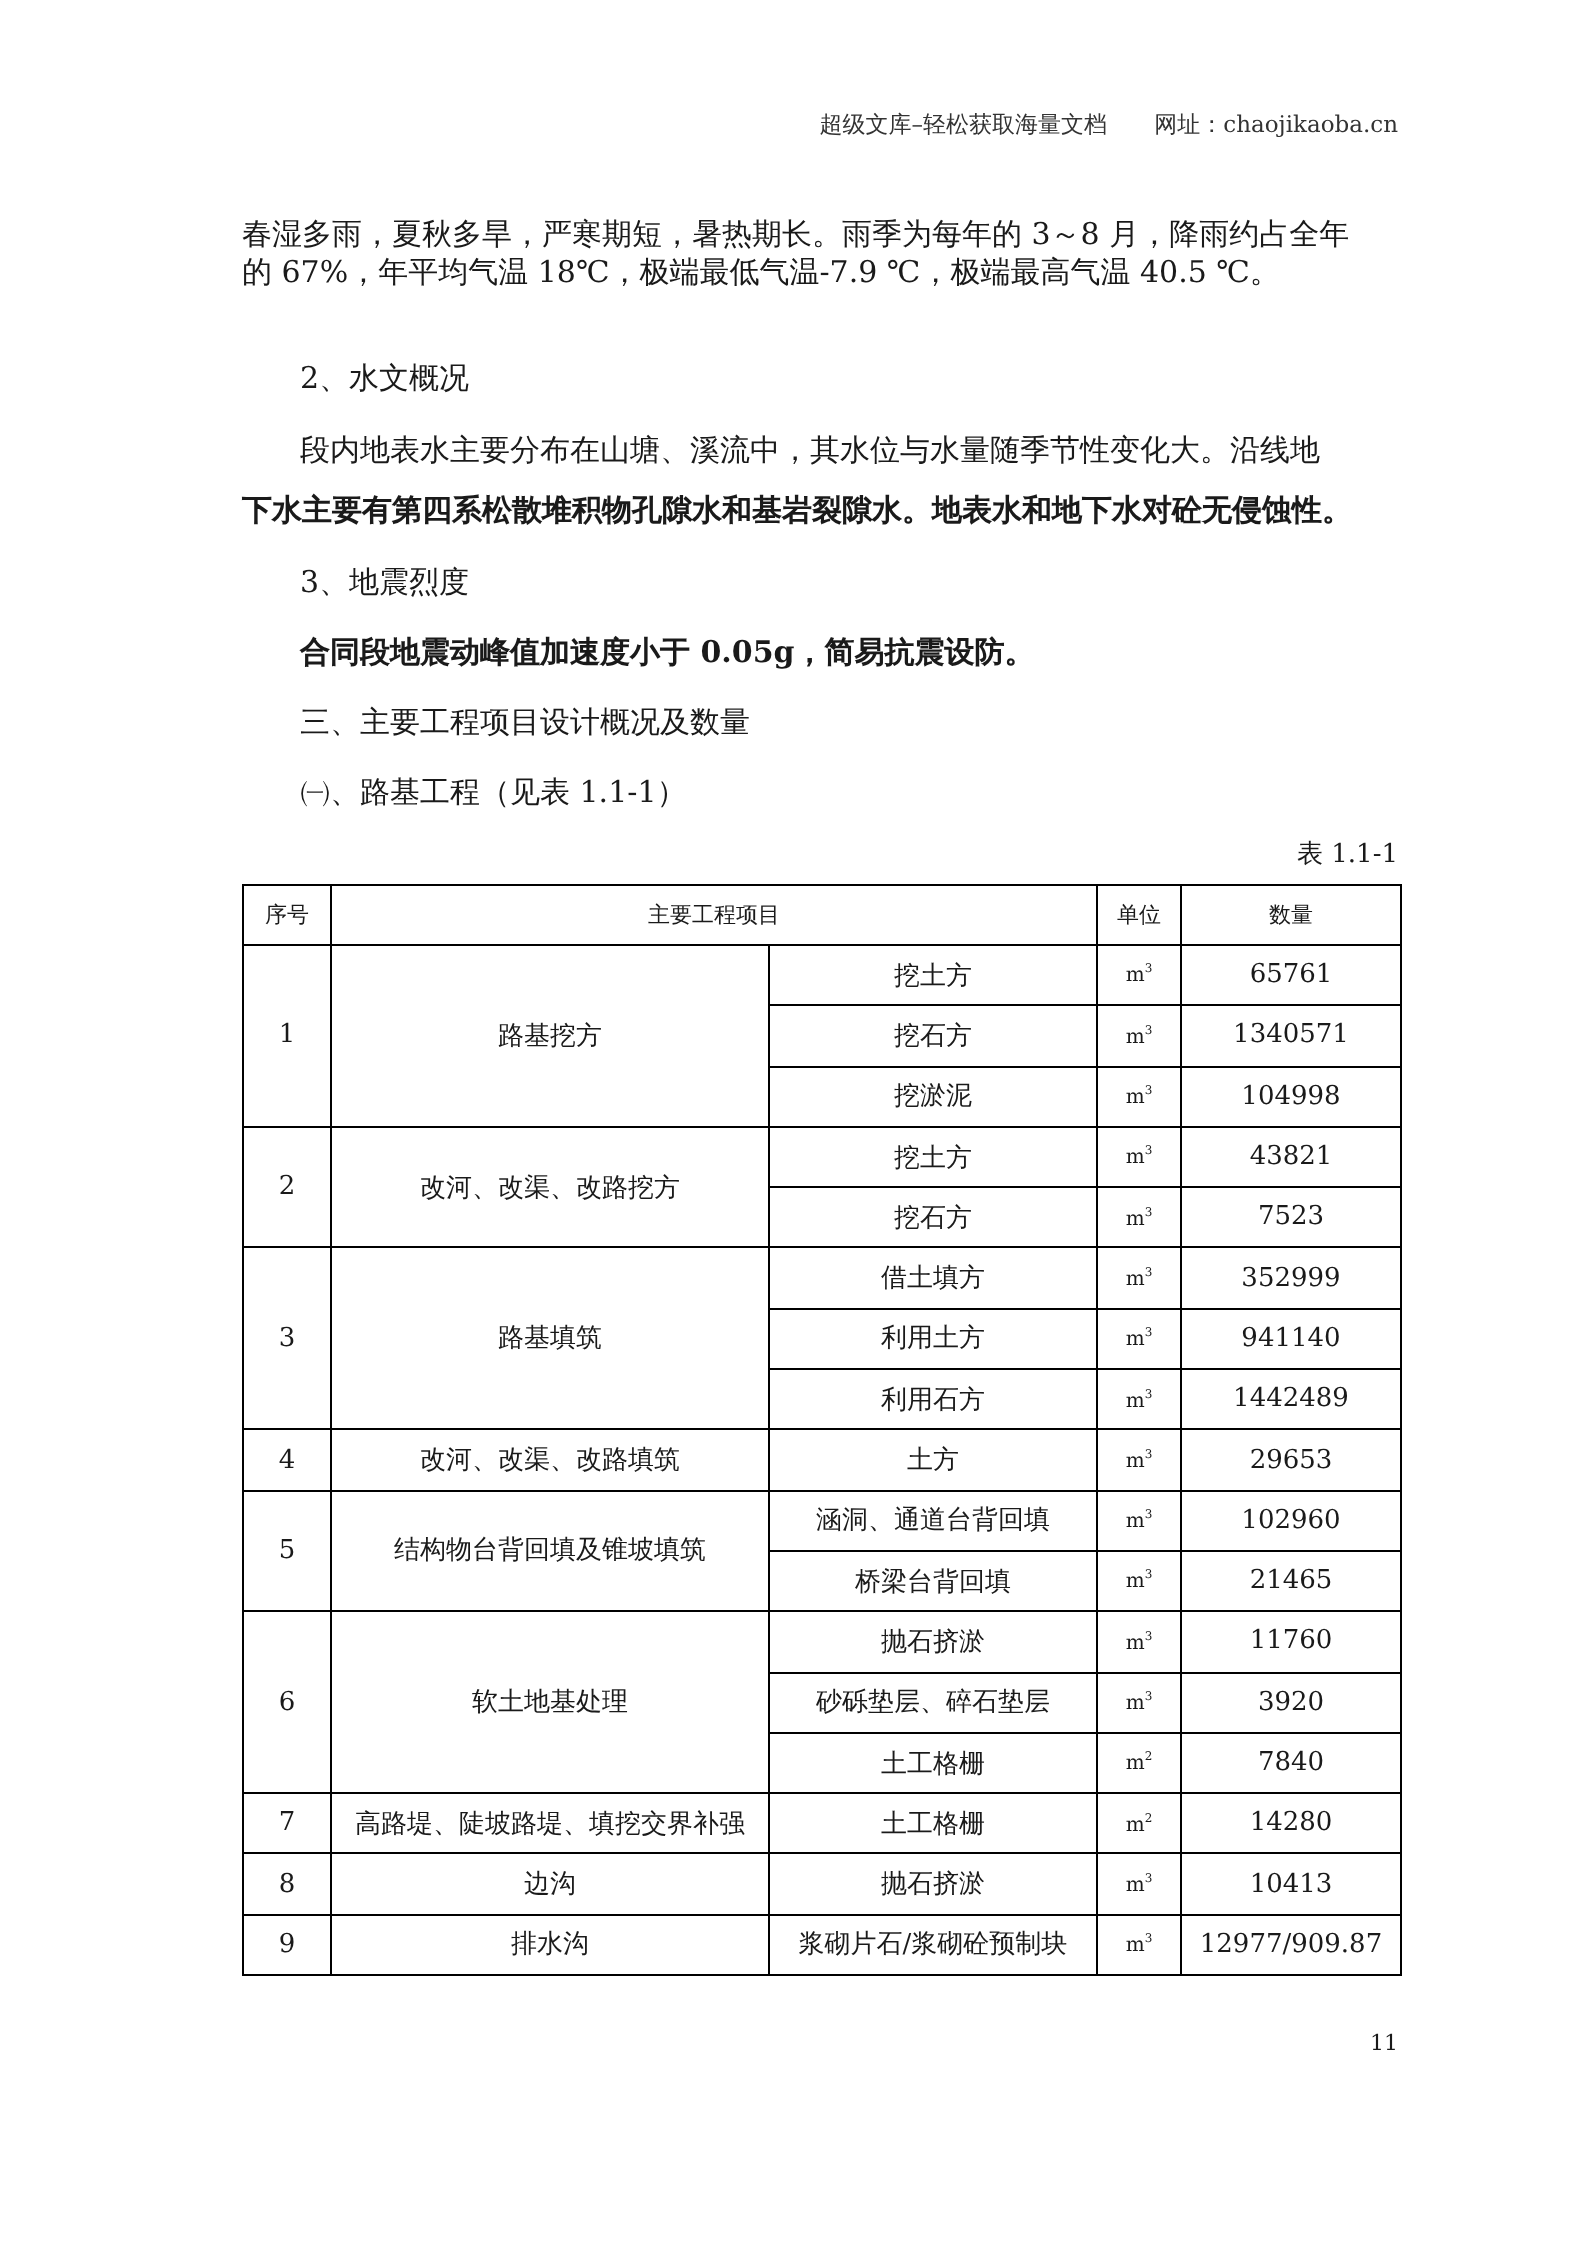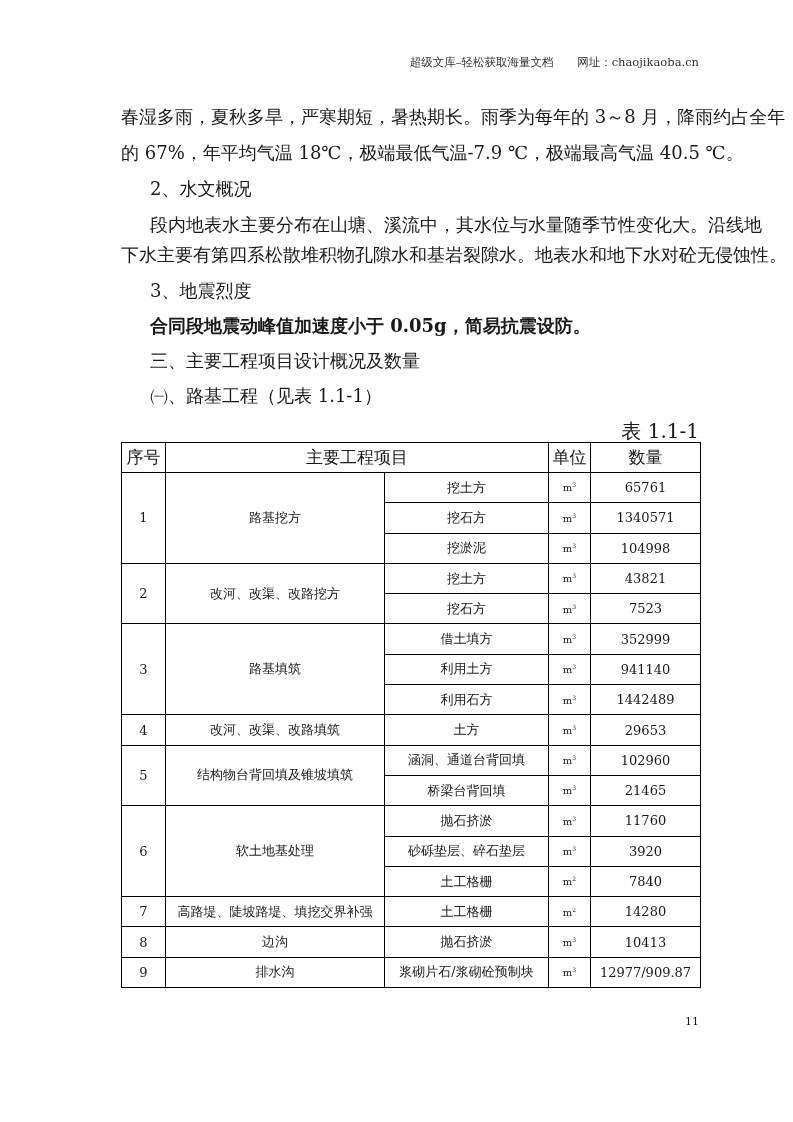--- a/index.html
+++ b/index.html
@@ -8,56 +8,56 @@
     font-family: "DejaVu Serif", "Liberation Serif", serif;
     color: #1a1a1a;
   }
   .header {
     position: absolute; top: 55px; right: 94px;
     font-size: 11.5px; color: #333;
   }
   .header .site { margin-left: 20px; margin-top: 22px; }
   .p {
     position: absolute; left: 121px; width: 580px;
-    font-size: 18px; line-height: 20px; white-space: nowrap;
+    font-size: 15px; line-height: 20px; white-space: nowrap;
   }
   .indent { left: 150px; }
   .bold { font-weight: normal; }
   .table-caption {
-    position: absolute; top: 418px; right: 94px; font-size: 20px;
+    position: absolute; top: 418px; right: 94px; font-size: 13px;
   }
   table.qty {
     position: absolute; left: 121px; top: 442px;
     width: 579px; border-collapse: collapse;
     font-size: 13px; table-layout: fixed;
   }
   table.qty td, table.qty th {
     border: 1.3px solid #000; text-align: center; vertical-align: middle;
     height: 29.3px; padding: 0; font-weight: normal; white-space: nowrap;
   }
-  table.qty th { height: 29px; font-size: 17px; text-align: center; }
+  table.qty th { height: 29px; font-size: 11px; text-align: center; }
   .unit sup { font-size: 6px; vertical-align: super; }
   .unit { font-size: 10px; }
   .page-num {
     position: absolute; top: 1015px; right: 94px; font-size: 11px;
   }
 </style>
 </head>
 <body>
 
 <div class="header">
   <span>超级文库–轻松获取海量文档</span>
   <span class="site">网址：chaojikaoba.cn</span>
 </div>
 
 <div class="p" style="top:107px;">春湿多雨，夏秋多旱，严寒期短，暑热期长。雨季为每年的 3～8 月，降雨约占全年</div>
-<div class="p" style="top:143px;">的 67%，年平均气温 18℃，极端最低气温-7.9 ℃，极端最高气温 40.5 ℃。</div>
+<div class="p" style="top:126px;">的 67%，年平均气温 18℃，极端最低气温-7.9 ℃，极端最高气温 40.5 ℃。</div>
 <div class="p indent bold" style="top:179px;">2、水文概况</div>
 <div class="p indent" style="top:215px;">段内地表水主要分布在山塘、溪流中，其水位与水量随季节性变化大。沿线地</div>
-<div class="p" style="top:245px;">下水主要有第四系松散堆积物孔隙水和基岩裂隙水。地表水和地下水对砼无侵蚀性。</div>
+<div class="p" style="top:245px;font-weight:bold;">下水主要有第四系松散堆积物孔隙水和基岩裂隙水。地表水和地下水对砼无侵蚀性。</div>
 <div class="p indent bold" style="top:281px;">3、地震烈度</div>
 <div class="p indent" style="top:316px;font-weight:bold;">合同段地震动峰值加速度小于 0.05g，简易抗震设防。</div>
 <div class="p indent bold" style="top:351px;">三、主要工程项目设计概况及数量</div>
 <div class="p indent bold" style="top:386px;">㈠、路基工程（见表 1.1-1）</div>
 
 <div class="table-caption">表 1.1-1</div>
 
 <table class="qty">
   <colgroup>
     <col style="width:44px">

